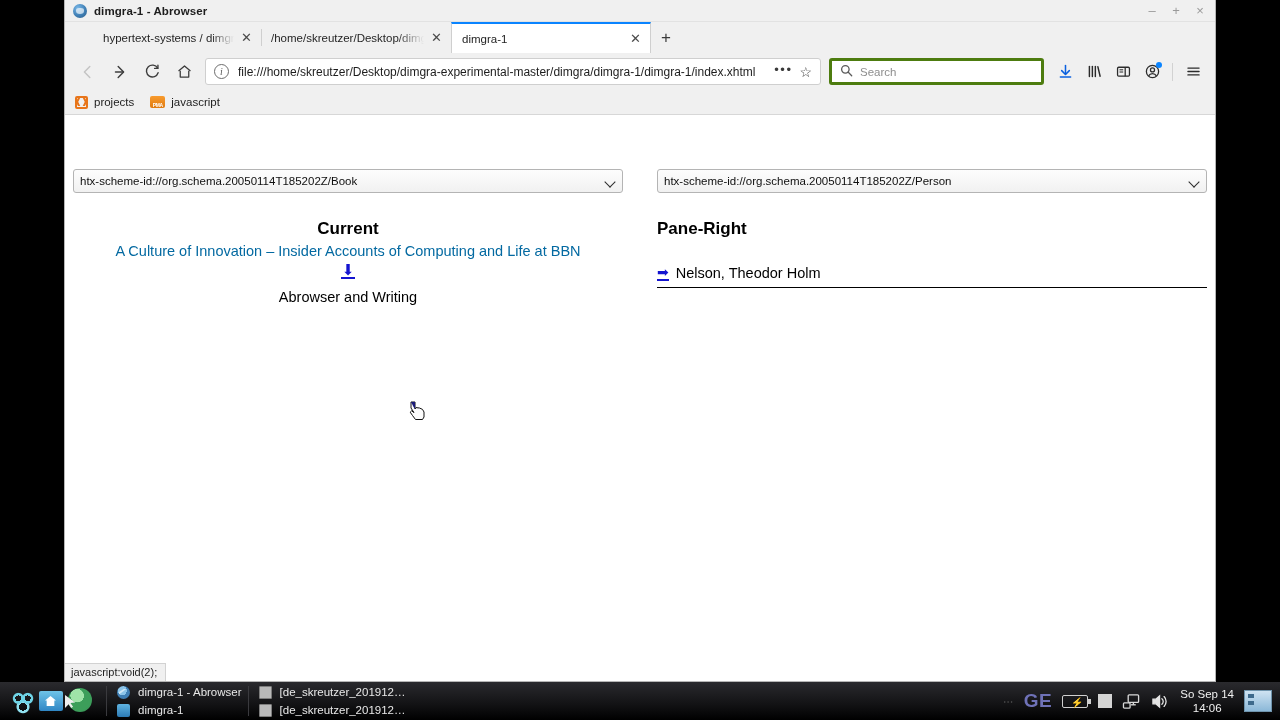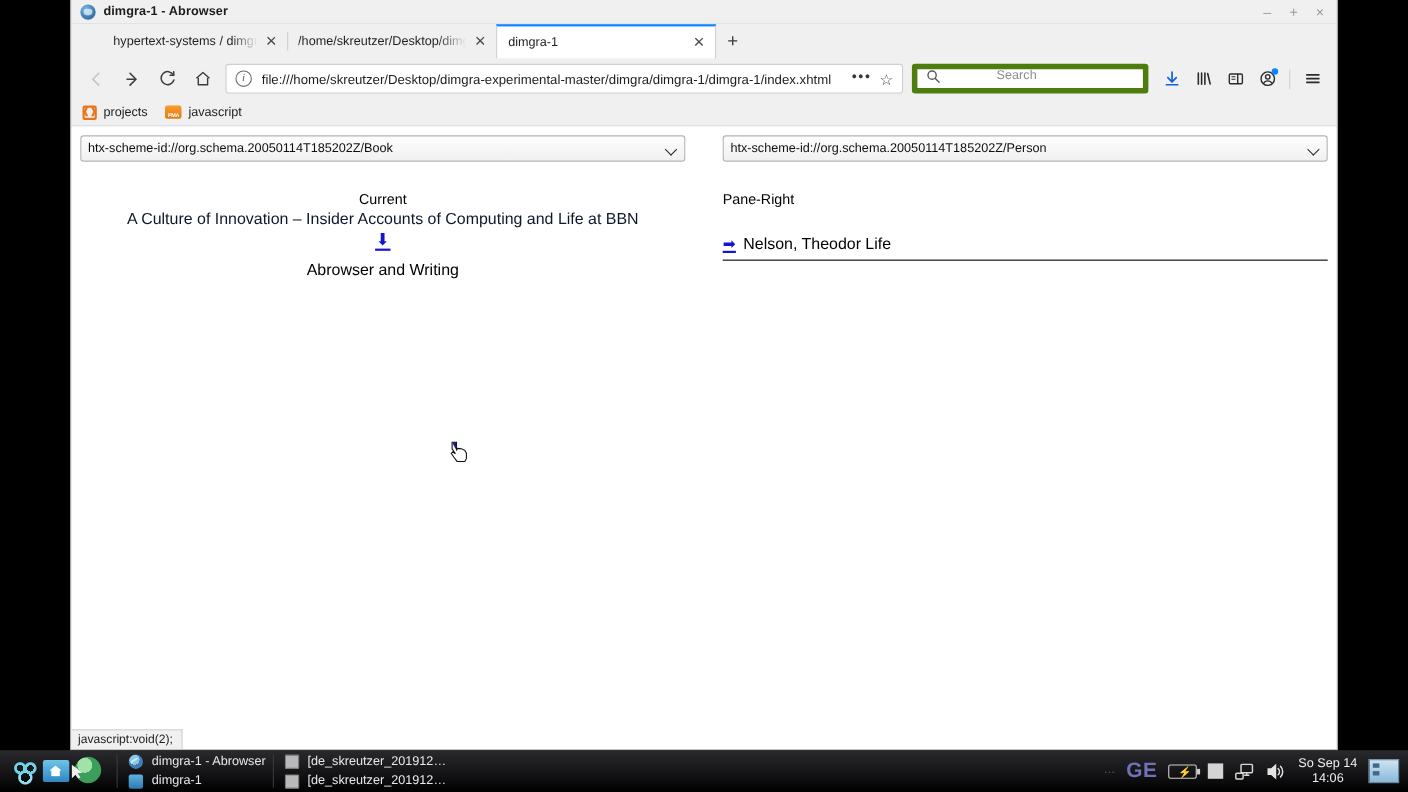--- a/index.html
+++ b/index.html
@@ -117,22 +117,22 @@
     display:flex; align-items:center; justify-content:center;
     font-size: 10px; font-family: "Liberation Serif", serif; color: #5a5a5a; font-style: italic;
   }
   .url-text {
     flex: 1; font-size: 12px; color: #1d1d1d; white-space: nowrap; overflow: hidden;
   }
   .url-dots { color:#3a3a3a; font-size:13px; letter-spacing:1.5px; padding:0 7px 4px 4px; }
   .url-star { color:#3a3a3a; font-size:14px; padding-right:2px; }
   .searchbar {
     width: 215px; height: 27px; background: #fff;
-    border: 5px solid #4d7c0f; border-radius: 3px;
-    display: flex; padding: 0 8px; flex: none; gap: 44px;
+    border: 3px solid #4d7c0f; border-radius: 3px;
+    display: flex; align-items: center; padding: 0 8px; flex: none;
   }
   .search-ph { font-size: 11.5px; color: #8e8e8e; margin-left: 7px; }
   .toolbar-icons { display: flex; align-items: center; gap: 1px; margin-left: 5px; }
   .tb-icon {
     width: 28px; height: 28px; display:flex; align-items:center; justify-content:center;
     color: #2b2b2b; position: relative;
   }
   .tb-sep { width:1px; height:18px; background:#d2d2d2; margin:0 5px; }
   .badge-dot {
     position:absolute; top:4px; right:4px; width:6px; height:6px; border-radius:50%;
@@ -158,46 +158,46 @@
     display:flex; align-items:flex-end; justify-content:center;
     font-size: 5px; color:#fff; font-weight:bold; letter-spacing:-.3px;
   }
 
   
   .page {
     flex: 1; background: #fff; position: relative; overflow: hidden;
     padding: 8px 0 0 0;
   }
   .panes { display: flex; gap: 34px; padding: 0 8px; }
-  .pane { flex: 1; min-width: 0; }
+  .pane { flex: 1; min-width: 0; margin-top: 46px; }
 
   select.scheme {
     width: 100%; height: 24px;
     font-family: "Liberation Sans", sans-serif; font-size: 11.5px; color: #0f0f0f;
     border: 1px solid #b4b4b4; border-radius: 3px;
     background: linear-gradient(#fdfdfd, #f1f1f1);
     padding: 0 22px 0 6px;
     -webkit-appearance: none; appearance: none;
   }
   .select-wrap { position: relative; }
   .select-wrap::after {
     content: ""; position: absolute; right: 9px; top: 9px;
     width: 7px; height: 7px; border-right: 1.6px solid #2b2b2b; border-bottom: 1.6px solid #2b2b2b;
     transform: rotate(45deg); pointer-events: none;
   }
 
   .pane-heading {
-    font-size: 13px; font-weight: normal; color: #000;
+    font-size: 17px; font-weight: bold; color: #000;
     margin-top: 26px;
   }
   .pane-left .pane-heading { text-align: center; }
   .pane-right .pane-heading { text-align: left; }
 
   .entry {
-    font-size: 14.5px; color: #0f172a; text-align: center;
+    font-size: 14.5px; color: #0369a1; text-align: center;
     padding: 4px 0 2px;
   }
   .entry-row { text-align: center; }
   .arrow-down {
     display: inline-block; font-size: 15px; color: #1414d0; line-height: 1;
     margin-top: 1px; border-bottom: 2px solid #1414d0; padding: 0 1px;
   }
   .hl-row {
     border-top: 1.5px solid #000; border-bottom: 1.5px solid #000;
     margin-top: 14px; padding: 6px 0;
@@ -467,21 +467,21 @@
           <div class="select-wrap">
             <select class="scheme">
               <option>htx-scheme-id://org.schema.20050114T185202Z/Person</option>
             </select>
           </div>
 
           <div class="pane-heading">Pane-Right</div>
 
           <div class="person-row">
             <span class="arrow-right">➡</span>
-            <span>Nelson, Theodor Life</span>
+            <span>Nelson, Theodor Holm</span>
           </div>
         </div>
 
       </div>
 
       <div id="cursor">
         <svg width="18" height="20" viewBox="0 0 18 20">
           <path d="M2 1 L6 1 L6 8 L7 6.6 L10.5 7 L13.5 8.4 L15 11 L15 16 L13.5 18.5 L6.5 18.5 L3.5 14.5 L1.2 11.2 L2.6 9.8 L5 11.6 L2 7 Z" fill="#fdfdfd" stroke="#111" stroke-width="1"></path>
           <path d="M2 1 L6 1 L6 8 L4.6 6 Z" fill="#1b1b7a"></path>
         </svg>

